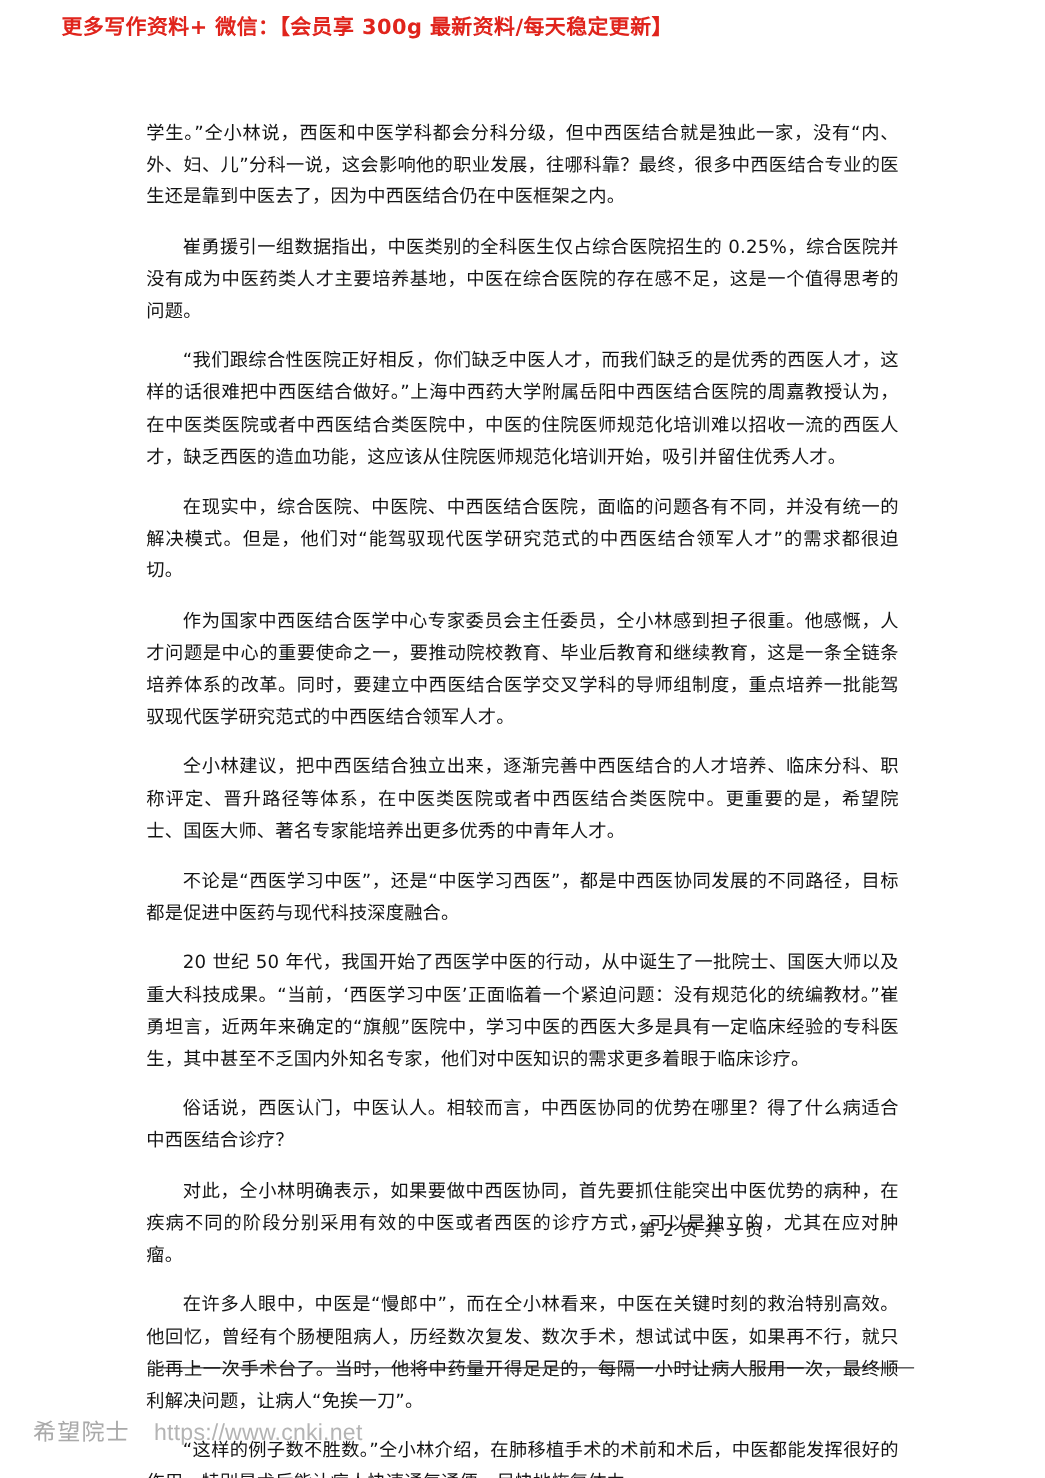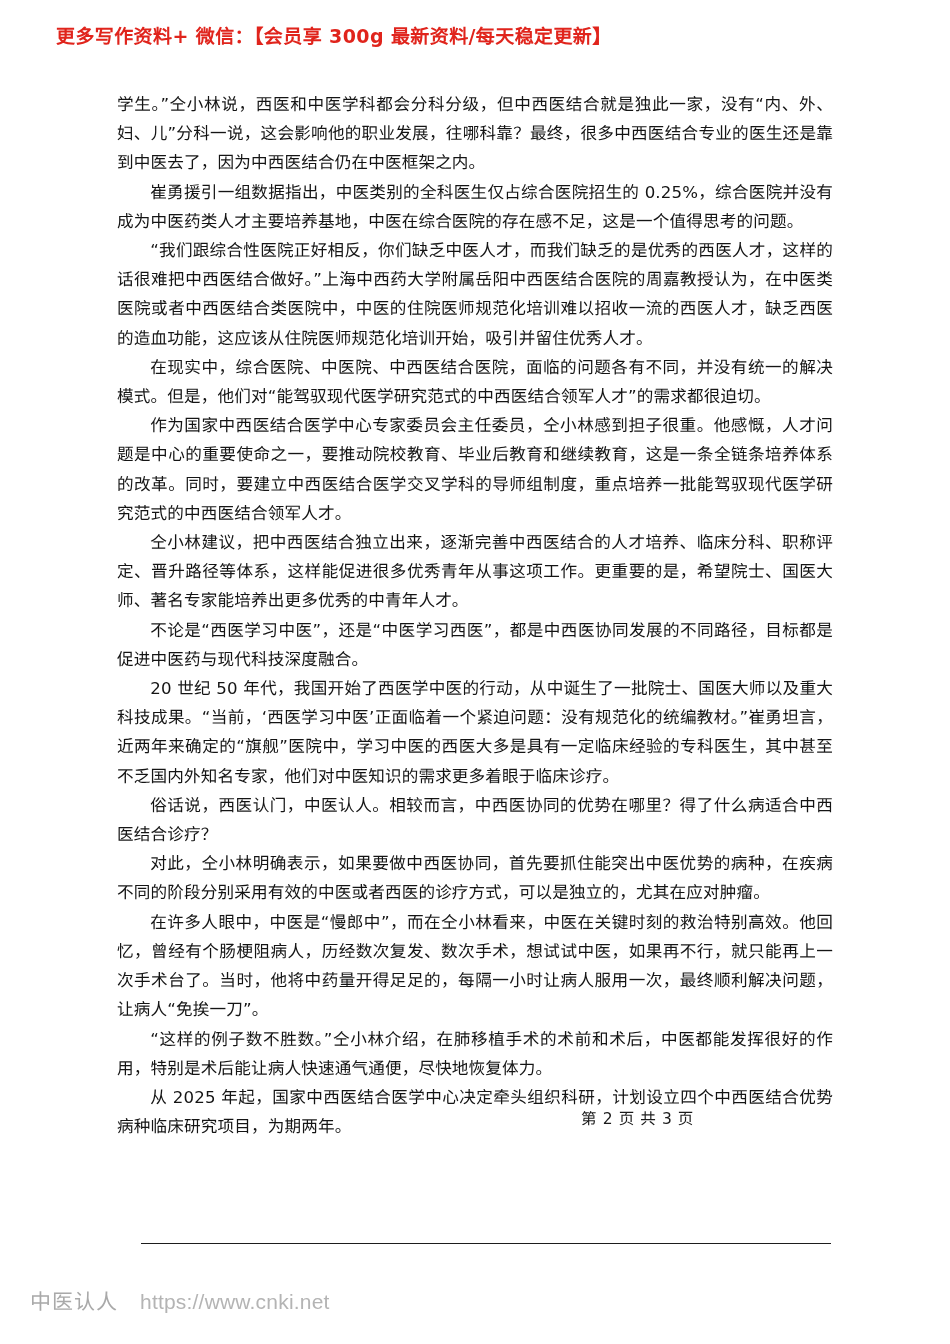--- a/index.html
+++ b/index.html
@@ -26,21 +26,21 @@
   }
 
   
   .promo-banner {
     position: absolute;
     left: 56px;
     top: 14px;
     width: 800px;
     height: 34px;
     display: flex;
-    align-items: flex-end;
+    align-items: flex-start;
   }
   .promo-text {
     color: #e0241c;
     font-size: 19px;
     font-weight: 700;
     letter-spacing: 0.4px;
     white-space: nowrap;
     line-height: 1.2;
   }
 
@@ -49,21 +49,21 @@
     position: absolute;
     left: 117px;
     top: 90px;
     width: 716px;
   }
   .para {
     font-size: 16.6px;
     line-height: 29.2px;
     text-align: justify;
     text-justify: inter-ideograph;
-    margin: 0;
+    margin: 16px;
     color: #141414;
     letter-spacing: 0.15px;
     word-break: break-all;
   }
   .para.indent {
     text-indent: 2em;
   }
   .para.noindent {
     text-indent: 0;
   }
@@ -127,34 +127,34 @@
   <div class="promo-banner">
     <span class="promo-text">更多写作资料+ 微信：【会员享 300g 最新资料/每天稳定更新】</span>
   </div>
 
   <div class="article" id="article-body">
       <p class="para noindent">学生。”仝小林说，西医和中医学科都会分科分级，但中西医结合就是独此一家，没有“内、外、妇、儿”分科一说，这会影响他的职业发展，往哪科靠？最终，很多中西医结合专业的医生还是靠到中医去了，因为中西医结合仍在中医框架之内。</p>
       <p class="para indent">崔勇援引一组数据指出，中医类别的全科医生仅占综合医院招生的 0.25%，综合医院并没有成为中医药类人才主要培养基地，中医在综合医院的存在感不足，这是一个值得思考的问题。</p>
       <p class="para indent">“我们跟综合性医院正好相反，你们缺乏中医人才，而我们缺乏的是优秀的西医人才，这样的话很难把中西医结合做好。”上海中西药大学附属岳阳中西医结合医院的周嘉教授认为，在中医类医院或者中西医结合类医院中，中医的住院医师规范化培训难以招收一流的西医人才，缺乏西医的造血功能，这应该从住院医师规范化培训开始，吸引并留住优秀人才。</p>
       <p class="para indent">在现实中，综合医院、中医院、中西医结合医院，面临的问题各有不同，并没有统一的解决模式。但是，他们对“能驾驭现代医学研究范式的中西医结合领军人才”的需求都很迫切。</p>
       <p class="para indent">作为国家中西医结合医学中心专家委员会主任委员，仝小林感到担子很重。他感慨，人才问题是中心的重要使命之一，要推动院校教育、毕业后教育和继续教育，这是一条全链条培养体系的改革。同时，要建立中西医结合医学交叉学科的导师组制度，重点培养一批能驾驭现代医学研究范式的中西医结合领军人才。</p>
-      <p class="para indent">仝小林建议，把中西医结合独立出来，逐渐完善中西医结合的人才培养、临床分科、职称评定、晋升路径等体系，这样能促进很多优秀青年从事这项工作。更重要的是，希望院士、国医大师、著名专家能培养出更多优秀的中青年人才。</p>
+      <p class="para indent">仝小林建议，把中西医结合独立出来，逐渐完善中西医结合的人才培养、临床分科、职称评定、晋升路径等体系，在中医类医院或者中西医结合类医院中。更重要的是，希望院士、国医大师、著名专家能培养出更多优秀的中青年人才。</p>
       <p class="para indent">不论是“西医学习中医”，还是“中医学习西医”，都是中西医协同发展的不同路径，目标都是促进中医药与现代科技深度融合。</p>
       <p class="para indent">20 世纪 50 年代，我国开始了西医学中医的行动，从中诞生了一批院士、国医大师以及重大科技成果。“当前，‘西医学习中医’正面临着一个紧迫问题：没有规范化的统编教材。”崔勇坦言，近两年来确定的“旗舰”医院中，学习中医的西医大多是具有一定临床经验的专科医生，其中甚至不乏国内外知名专家，他们对中医知识的需求更多着眼于临床诊疗。</p>
       <p class="para indent">俗话说，西医认门，中医认人。相较而言，中西医协同的优势在哪里？得了什么病适合中西医结合诊疗？</p>
       <p class="para indent">对此，仝小林明确表示，如果要做中西医协同，首先要抓住能突出中医优势的病种，在疾病不同的阶段分别采用有效的中医或者西医的诊疗方式，可以是独立的，尤其在应对肿瘤。</p>
       <p class="para indent">在许多人眼中，中医是“慢郎中”，而在仝小林看来，中医在关键时刻的救治特别高效。他回忆，曾经有个肠梗阻病人，历经数次复发、数次手术，想试试中医，如果再不行，就只能再上一次手术台了。当时，他将中药量开得足足的，每隔一小时让病人服用一次，最终顺利解决问题，让病人“免挨一刀”。</p>
       <p class="para indent">“这样的例子数不胜数。”仝小林介绍，在肺移植手术的术前和术后，中医都能发挥很好的作用，特别是术后能让病人快速通气通便，尽快地恢复体力。</p>
       <p class="para indent">从 2025 年起，国家中西医结合医学中心决定牵头组织科研，计划设立四个中西医结合优势病种临床研究项目，为期两年。</p>
     </div>
 
   <div class="page-number">
     <span class="page-number-inner">第 2 页 共 3 页</span>
   </div>
 
   <div class="divider"></div>
 
   <div class="watermark">
-    <span class="wm-brand">中医认人</span>
+    <span class="wm-brand">希望院士</span>
     <span class="wm-url">https://www.cnki.net</span>
   </div>
 
 </div>
 
 </body></html>

